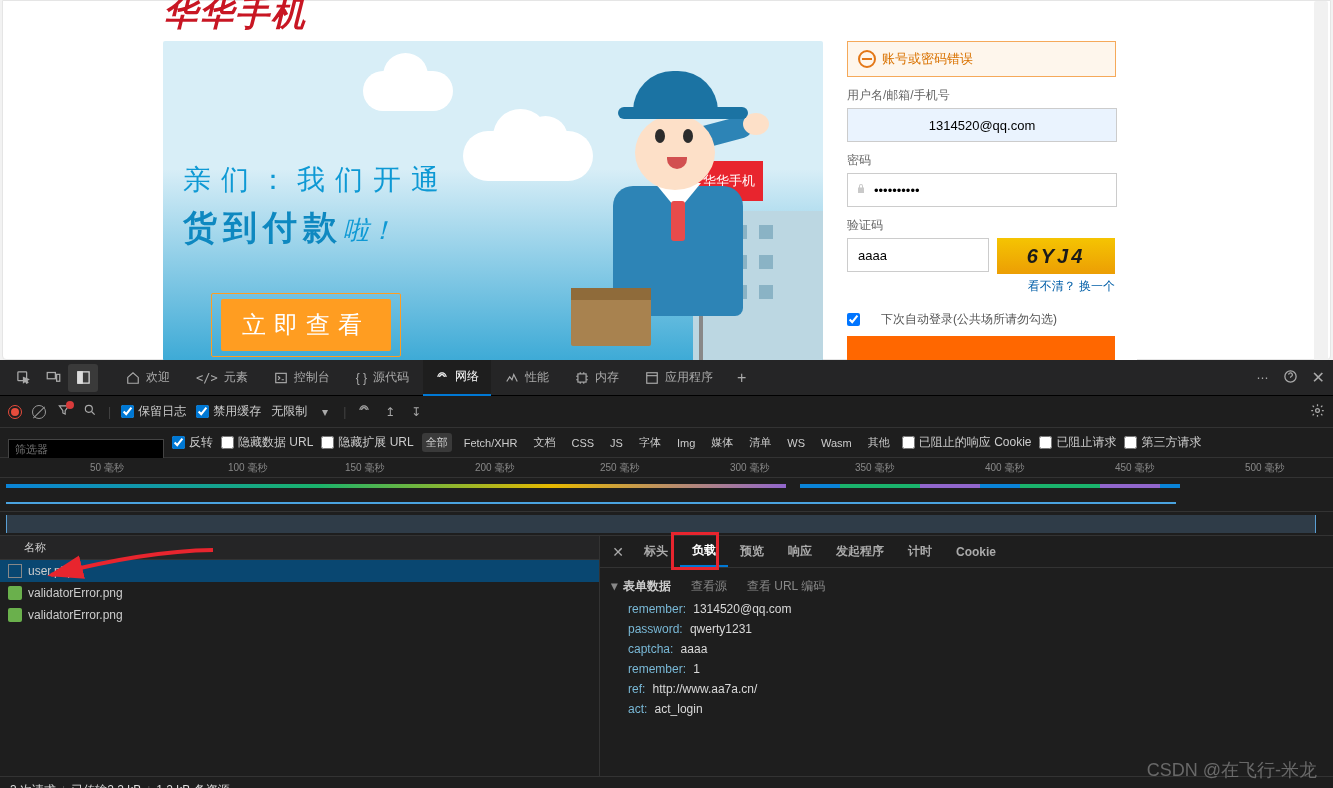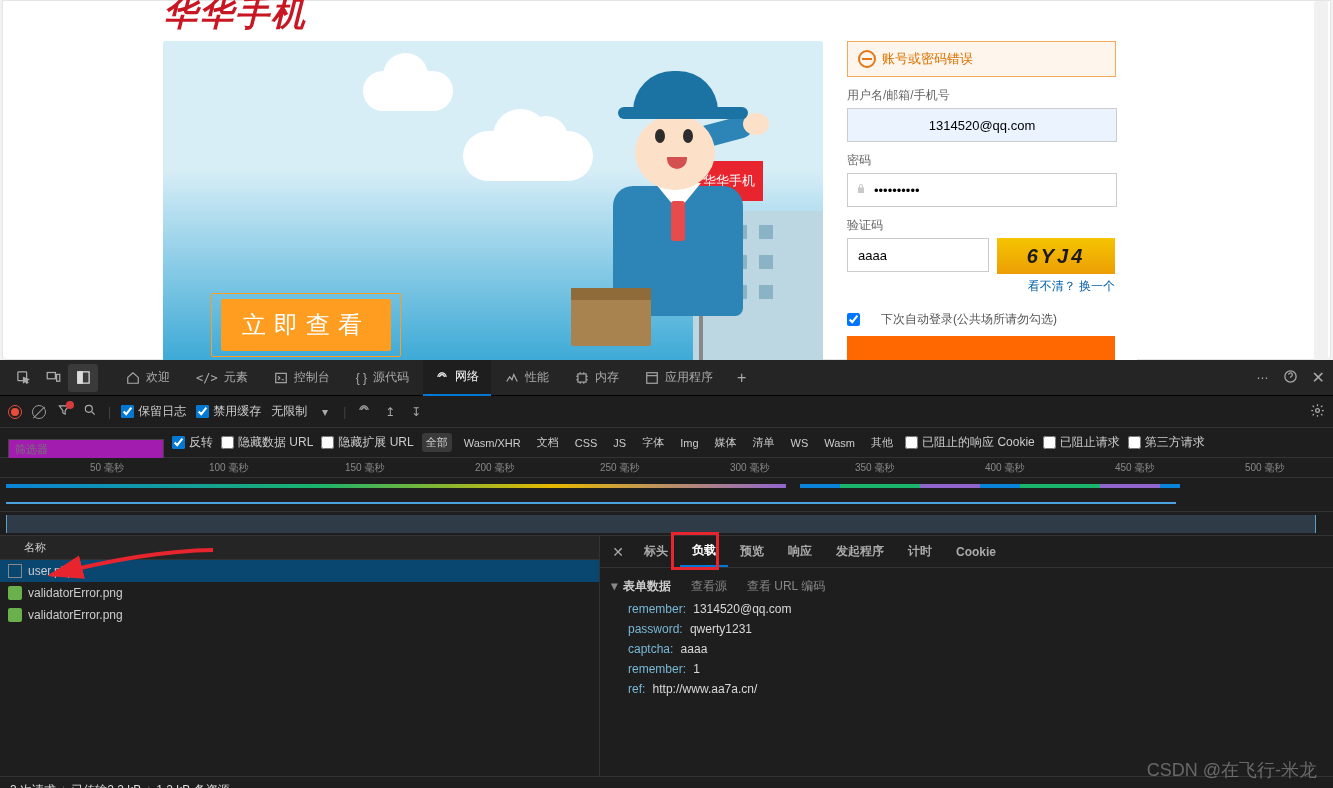--- a/index.html
+++ b/index.html
@@ -77,21 +77,21 @@
     .dt-clear { width:14px; height:14px; border:1px solid #999; border-radius:50%; position:relative; }
     .dt-clear::after{content:"";position:absolute;width:16px;height:1px;background:#999;top:6px;left:-2px;transform:rotate(-45deg);}
     .dt-filter-badge { position:relative; }
     .dt-filter-badge::after { content:""; position:absolute; top:-2px; right:-2px; width:8px; height:8px; background:#d83b3b; border-radius:50%; }
     .dt-check { display:flex; align-items:center; gap:4px; }
     .dt-check input { width:13px; height:13px; accent-color:#0078d4; }
     .dt-select-like { display:flex; align-items:center; gap:4px; }
     .dt-tb-icon { color:#aaa; width:16px; text-align:center; }
     
     .dt-filter-row { height:30px; background:#1e1e1e; display:flex; align-items:center; padding:0 8px; gap:8px; border-bottom:1px solid #333; }
-    .filter-input { width:156px; height:20px; background:#a21caf; border:1px solid #444; color:#ccc; padding:0 6px; font-size:11px;margin-top:12px; }
+    .filter-input { width:156px; height:20px; background:#000000; border:1px solid #444; color:#ccc; padding:0 6px; font-size:11px;margin-top:12px; }
     .filter-chip { padding:2px 4px; background:#3a3a3a; border-radius:3px; color:#ccc; font-size:11px; }
     .filter-chip.plain { background:transparent; }
     
     .timeline-ruler { height:20px; background:#1e1e1e; display:flex; position:relative; border-bottom:1px solid #333; }
     .ruler-tick { position:absolute; font-size:10px; color:#888; top:3px; }
     .timeline-graph { height:34px; background:#1e1e1e; border-bottom:1px solid #333; position:relative; }
     .tl-bar { position:absolute; height:4px; top:6px; }
     .tl-thin { position:absolute; height:2px; top:24px; }
     .timeline-selected { height:24px; background:#1e1e1e; border-bottom:1px solid #333; position:relative; }
     .sel-box { position:absolute; top:3px; height:18px; background:rgba(100,150,200,.25); border-left:1px solid #5a9fd4; border-right:1px solid #5a9fd4; }
@@ -140,20 +140,24 @@
           <div class="bwin" style="top:44px;left:40px"></div>
           <div class="bwin" style="top:44px;left:66px"></div>
         <div class="bwin" style="top:74px;left:14px"></div>
           <div class="bwin" style="top:74px;left:40px"></div>
           <div class="bwin" style="top:74px;left:66px"></div>
       </div>
       <div class="flag-pole"></div>
       <div class="flag">华华手机</div>
       <div class="cloud c1"></div>
         <div class="cloud c2"></div>
+      <div class="banner-text">
+        <div class="bt1">亲们：我们开通</div>
+        <div><span class="bt2">货到付款</span><span class="bt3">啦！</span></div>
+      </div>
       <div class="banner-btn">立即查看</div>
       <div class="person">
         <div class="shirt"></div>
           <div class="collar"></div>
           <div class="tie"></div>
         <div class="arm-salute"></div>
           <div class="hand"></div>
         <div class="face"></div>
           <div class="eye l"></div>
           <div class="eye r"></div>
@@ -320,21 +324,21 @@
       </label>
     <label class="dt-check">
         <input type="checkbox" style="">
         <span>隐藏数据 URL</span>
       </label>
     <label class="dt-check">
         <input type="checkbox" style="">
         <span>隐藏扩展 URL</span>
       </label>
     <span class="filter-chip">全部</span>
-    <span class="filter-chip plain">Wasm/XHR</span>
+    <span class="filter-chip plain">Fetch/XHR</span>
     <span class="filter-chip plain">文档</span>
     <span class="filter-chip plain">CSS</span>
     <span class="filter-chip plain">JS</span>
     <span class="filter-chip plain">字体</span>
     <span class="filter-chip plain">Img</span>
     <span class="filter-chip plain">媒体</span>
     <span class="filter-chip plain">清单</span>
     <span class="filter-chip plain">WS</span>
     <span class="filter-chip plain">Wasm</span>
     <span class="filter-chip plain">其他</span>
@@ -347,21 +351,21 @@
         <span>已阻止请求</span>
       </label>
     <label class="dt-check">
         <input type="checkbox" style="">
         <span>第三方请求</span>
       </label>
   </div>
 
   <div class="timeline-ruler">
     <span class="ruler-tick" style="left:90px">50 毫秒</span>
-    <span class="ruler-tick" style="left:209px">100 毫秒</span>
+    <span class="ruler-tick" style="left:228px">100 毫秒</span>
     <span class="ruler-tick" style="left:345px">150 毫秒</span>
     <span class="ruler-tick" style="left:475px">200 毫秒</span>
     <span class="ruler-tick" style="left:600px">250 毫秒</span>
     <span class="ruler-tick" style="left:730px">300 毫秒</span>
     <span class="ruler-tick" style="left:855px">350 毫秒</span>
     <span class="ruler-tick" style="left:985px">400 毫秒</span>
     <span class="ruler-tick" style="left:1115px">450 毫秒</span>
     <span class="ruler-tick" style="left:1245px">500 毫秒</span>
   </div>
   <div class="timeline-graph">
@@ -406,20 +410,21 @@
         <div class="section-head">
           <span><span class="tri">▶</span><b>表单数据</b></span>
           <span class="section-links">查看源</span>
           <span class="section-links">查看 URL 编码</span>
         </div>
         <div class="kv-row"><span class="kv-key">remember:</span> <span class="kv-val">1314520@qq.com</span></div>
         <div class="kv-row"><span class="kv-key">password:</span> <span class="kv-val">qwerty1231</span></div>
         <div class="kv-row"><span class="kv-key">captcha:</span> <span class="kv-val">aaaa</span></div>
         <div class="kv-row"><span class="kv-key">remember:</span> <span class="kv-val">1</span></div>
         <div class="kv-row"><span class="kv-key">ref:</span> <span class="kv-val">http://www.aa7a.cn/</span></div>
+        <div class="kv-row"><span class="kv-key">act:</span> <span class="kv-val">act_login</span></div>
       </div>
     </div>
   </div>
 
   <div class="status-bar">
     <span>3 次请求</span>
     <span style="color:#555">|</span>
     <span>已传输2.2 kB</span>
     <span style="color:#555">|</span>
     <span>1.2 kB 条资源</span>

